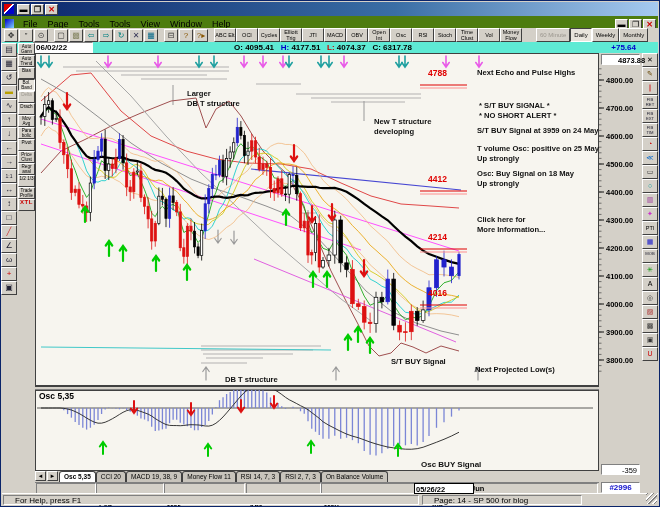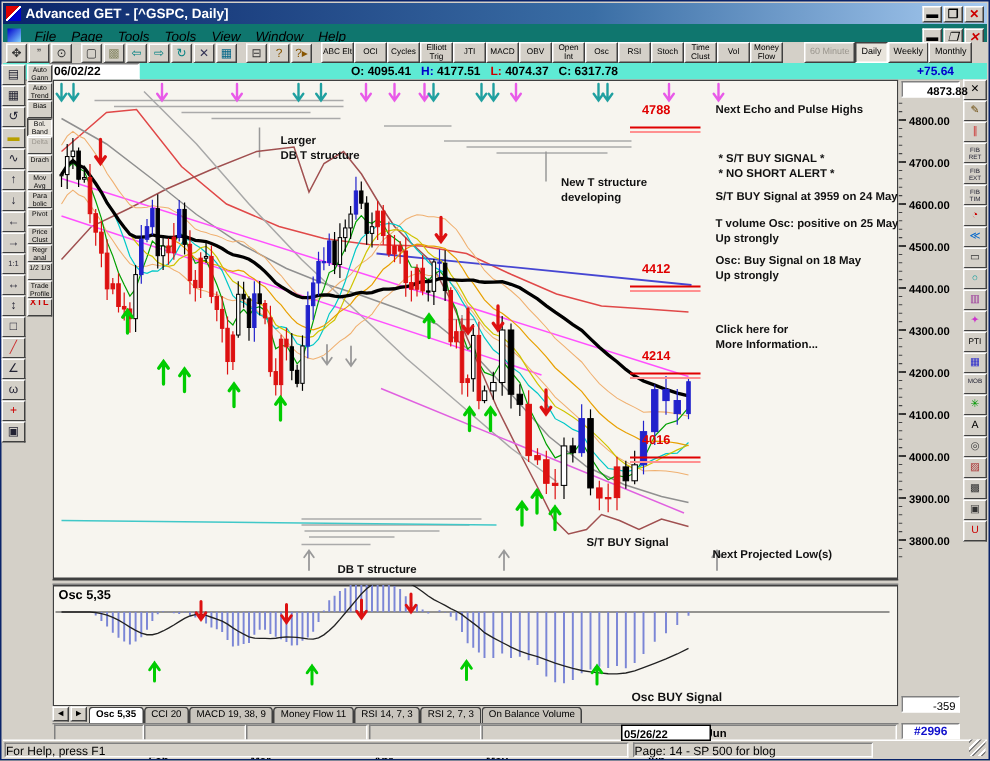--- a/index.html
+++ b/index.html
@@ -9,22 +9,22 @@
        border:1px solid #0a246a;}
   .titlebar{position:absolute;left:1px;top:1px;right:1px;height:14px;
     background:linear-gradient(90deg,#0a246a,#3a6ea5 60%,#a6caf0);
     color:#fff;font-size:9px;font-weight:bold;display:flex;align-items:center;padding:0 2px;}
   .appicon{width:10px;height:10px;background:linear-gradient(135deg,#d00 45%,#fff 45%,#fff 55%,#00c 55%);margin-right:3px;flex:0 0 auto;}
   .caption{flex:1;white-space:nowrap;overflow:hidden;}
   .winbtns{display:flex;gap:1px;}
   .wbtn{width:13px;height:11px;background:#d4d0c8;border:1px solid;border-color:#fff #404040 #404040 #fff;
         font-size:8px;line-height:9px;text-align:center;color:#000;}
   .wbtn.close{color:#c00;font-weight:bold;}
-  .menubar{position:absolute;left:1px;top:15px;right:1px;height:16px;background:#0f766e;
-    display:flex;align-items:center;font-size:9px;padding-left:2px;border-bottom:1px solid #808080;font-style:italic;}
+  .menubar{position:absolute;left:1px;top:15px;right:1px;height:16px;background:#4d7c0f;
+    display:flex;align-items:center;font-size:9px;padding-left:2px;border-bottom:1px solid #808080;}
   .mdiicon{width:9px;height:9px;background:linear-gradient(135deg,#00c,#7fd4ff);margin:0 4px 0 1px;}
   .menuitem{padding:0 5px;}
   .menuspacer{flex:1;}
   .toolbar{position:absolute;left:1px;top:27px;right:1px;height:14px;background:#d4d0c8;
     display:flex;align-items:center;padding-left:2px;}
   .tbtn{height:13px;min-width:14px;margin-right:1px;background:#d4d0c8;border:1px solid;
     border-color:#fff #404040 #404040 #fff;font-size:8px;line-height:11px;text-align:center;padding:0 1px;color:#222;}
   .tsep{width:5px;height:13px;}
   .sbtn{height:14px;width:22px;margin-right:0px;background:#d4d0c8;border:1px solid;
     border-color:#fff #404040 #404040 #fff;font-size:5.5px;line-height:6px;text-align:center;
@@ -73,31 +73,30 @@
     background:#c8c4bc;white-space:nowrap;border-radius:3px 3px 0 0;}
   .tab.active{background:#fff;font-weight:bold;}
   .timeaxis{position:absolute;left:34px;top:482px;width:564px;height:12px;background:#d4d0c8;}
   .tcell{position:absolute;top:0;height:12px;border:1px solid;border-color:#808080 #fff #fff #808080;
     font-size:7.5px;font-weight:bold;padding:18px 0 0 2px;}
   .dbox{position:absolute;top:0px;height:11px;background:#fff;border:1px solid #000;
     font-size:7.5px;font-weight:bold;padding:1px 1px 0 1px;z-index:2;}
   .junlbl{position:absolute;top:1px;font-size:7.5px;font-weight:bold;}
   .statusbar{position:absolute;left:1px;right:1px;bottom:1px;height:12px;background:#d4d0c8;
     border-top:1px solid #fff;font-size:8px;display:flex;align-items:center;}
-  .spanel{height:10px;border:1px solid;border-color:#808080 #fff #fff #808080;padding:0 0;line-height:9px;}
+  .spanel{height:10px;border:1px solid;border-color:#808080 #fff #fff #808080;padding:0 11px;line-height:9px;}
   .grip{position:absolute;right:1px;bottom:1px;width:11px;height:11px;
     background:repeating-linear-gradient(135deg,#fff 0 1px,#808080 1px 2px,#d4d0c8 2px 4px);}
 </style>
 </head>
 <body>
 
 <div id="win">
   <div class="titlebar">
     <div class="appicon"></div>
-    <div class="caption">Advanced GET - [^GSPC, Daily]</div>
     <div class="winbtns">
       <div class="wbtn">▬</div>
       <div class="wbtn">❐</div>
       <div class="wbtn close">✕</div>
     </div>
   </div>
 
   <div class="menubar">
     <div class="mdiicon"></div>
     <span class="menuitem">File</span>

